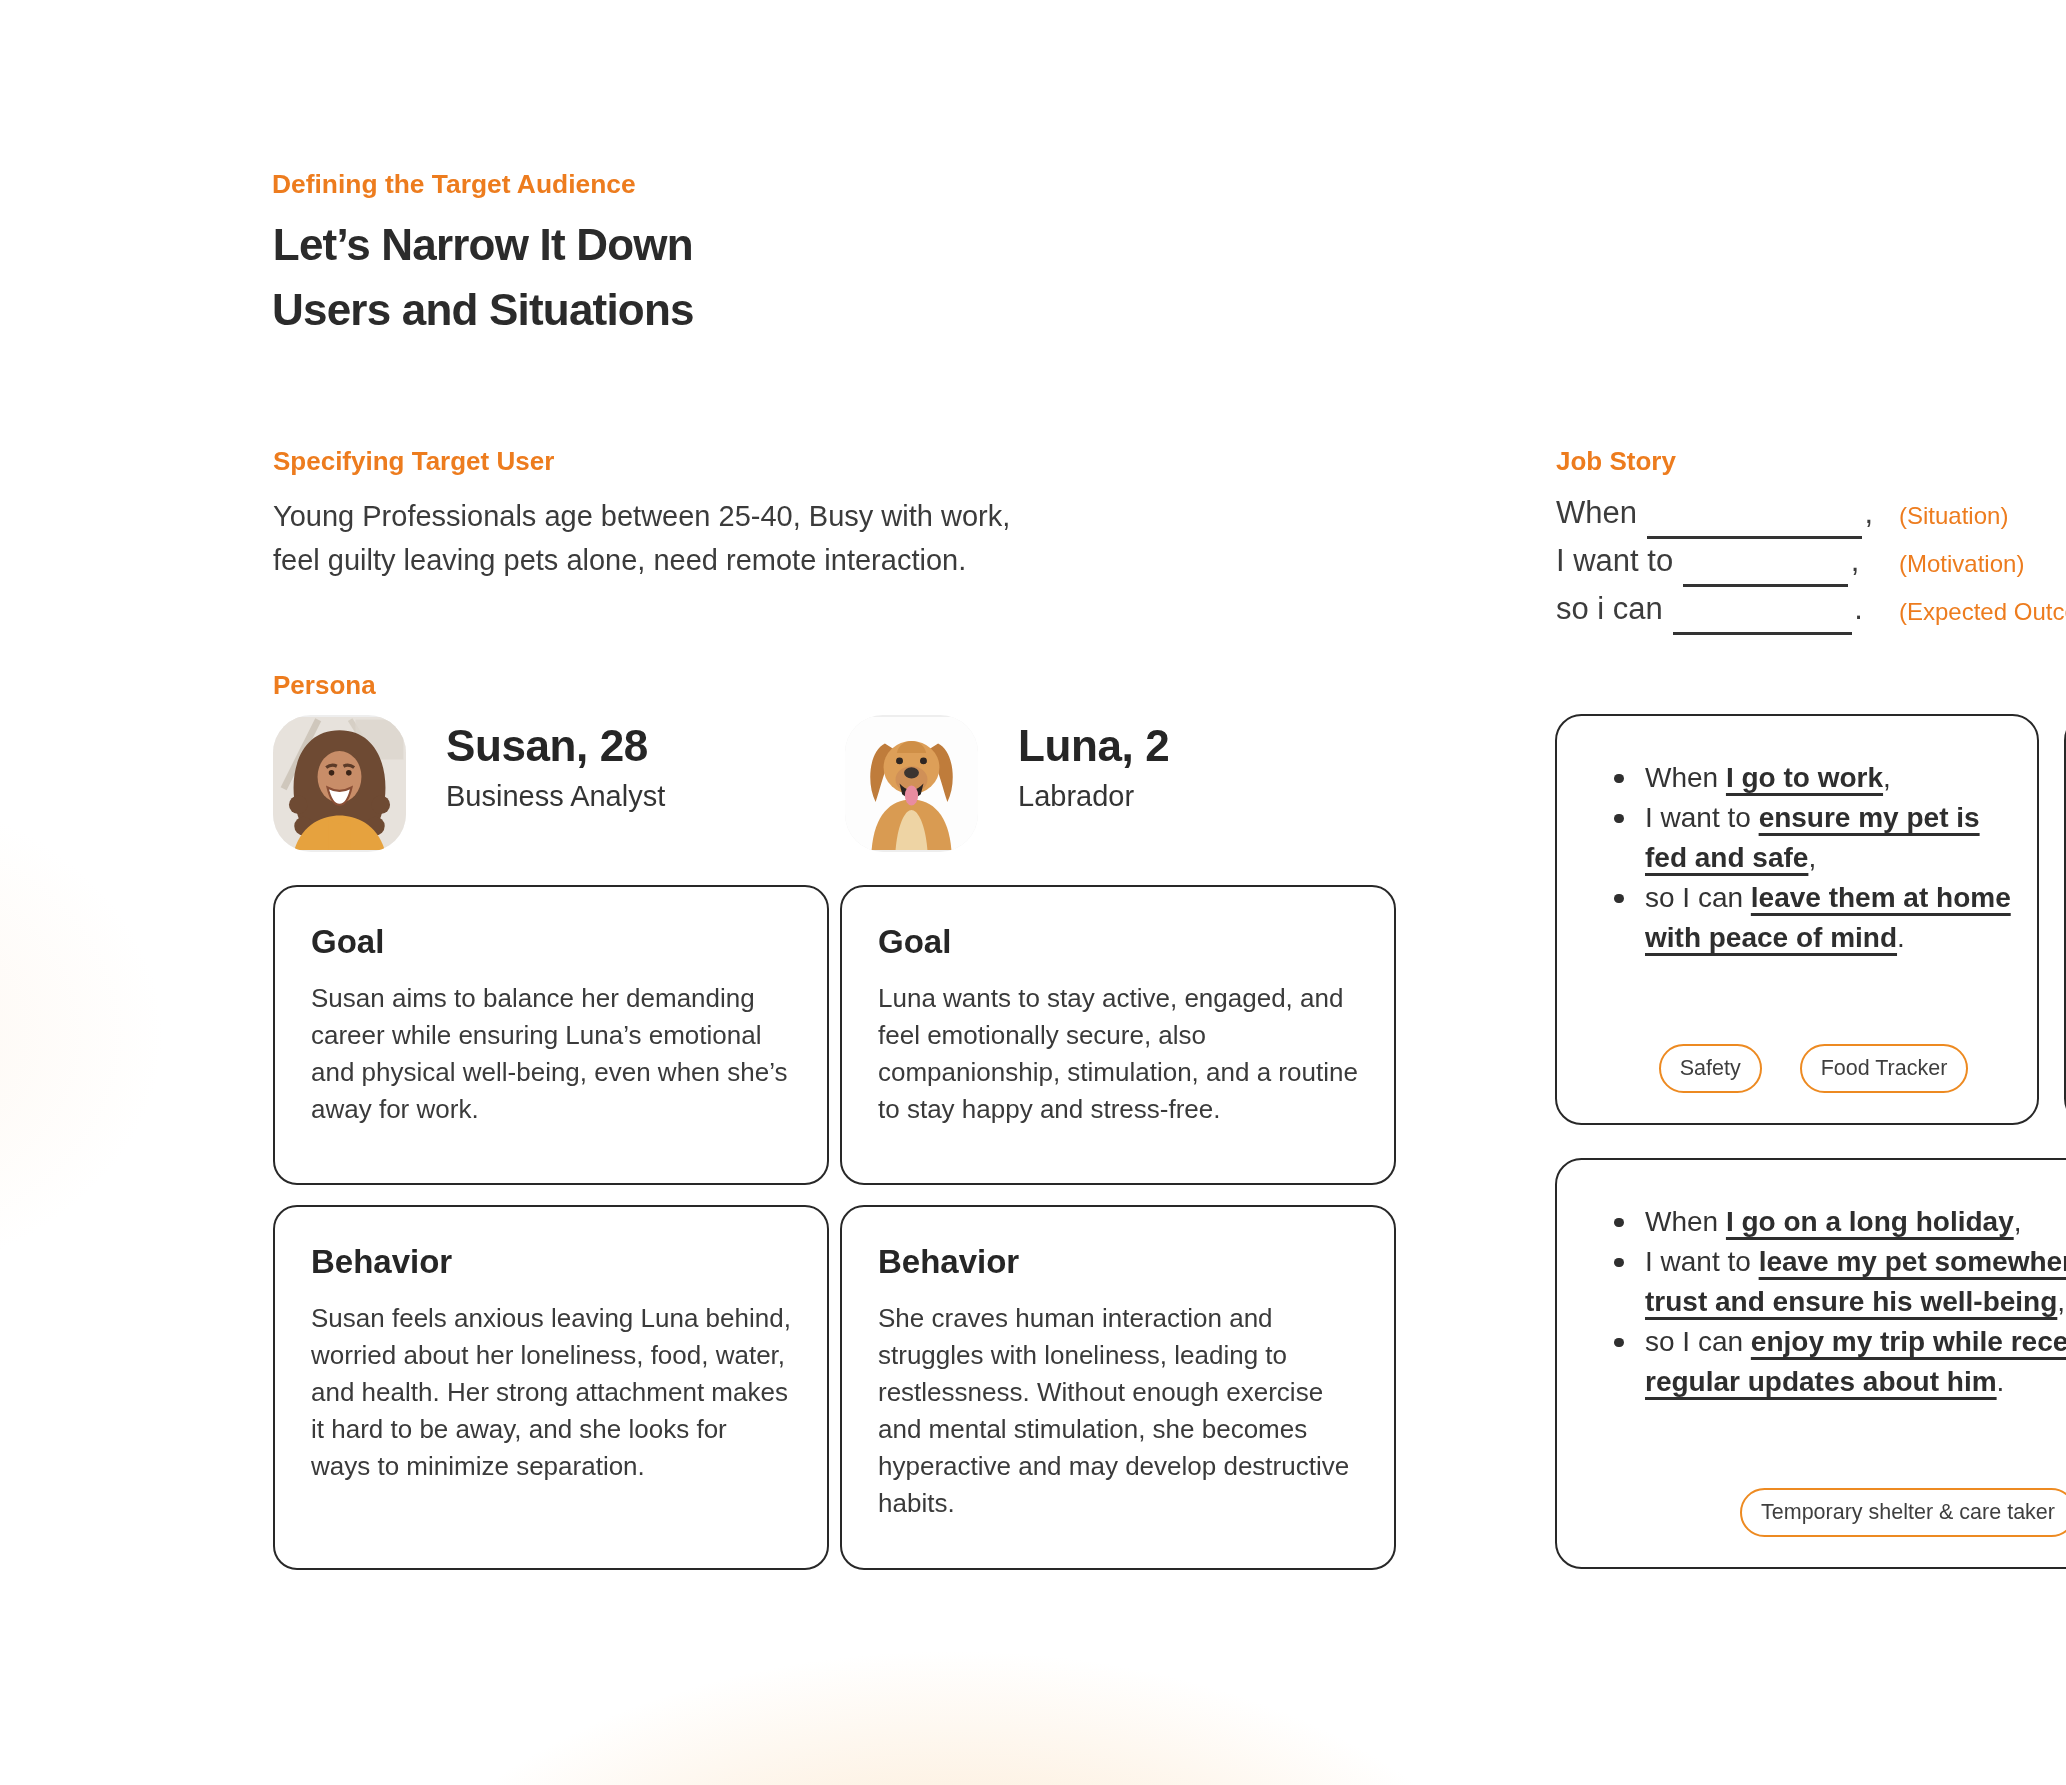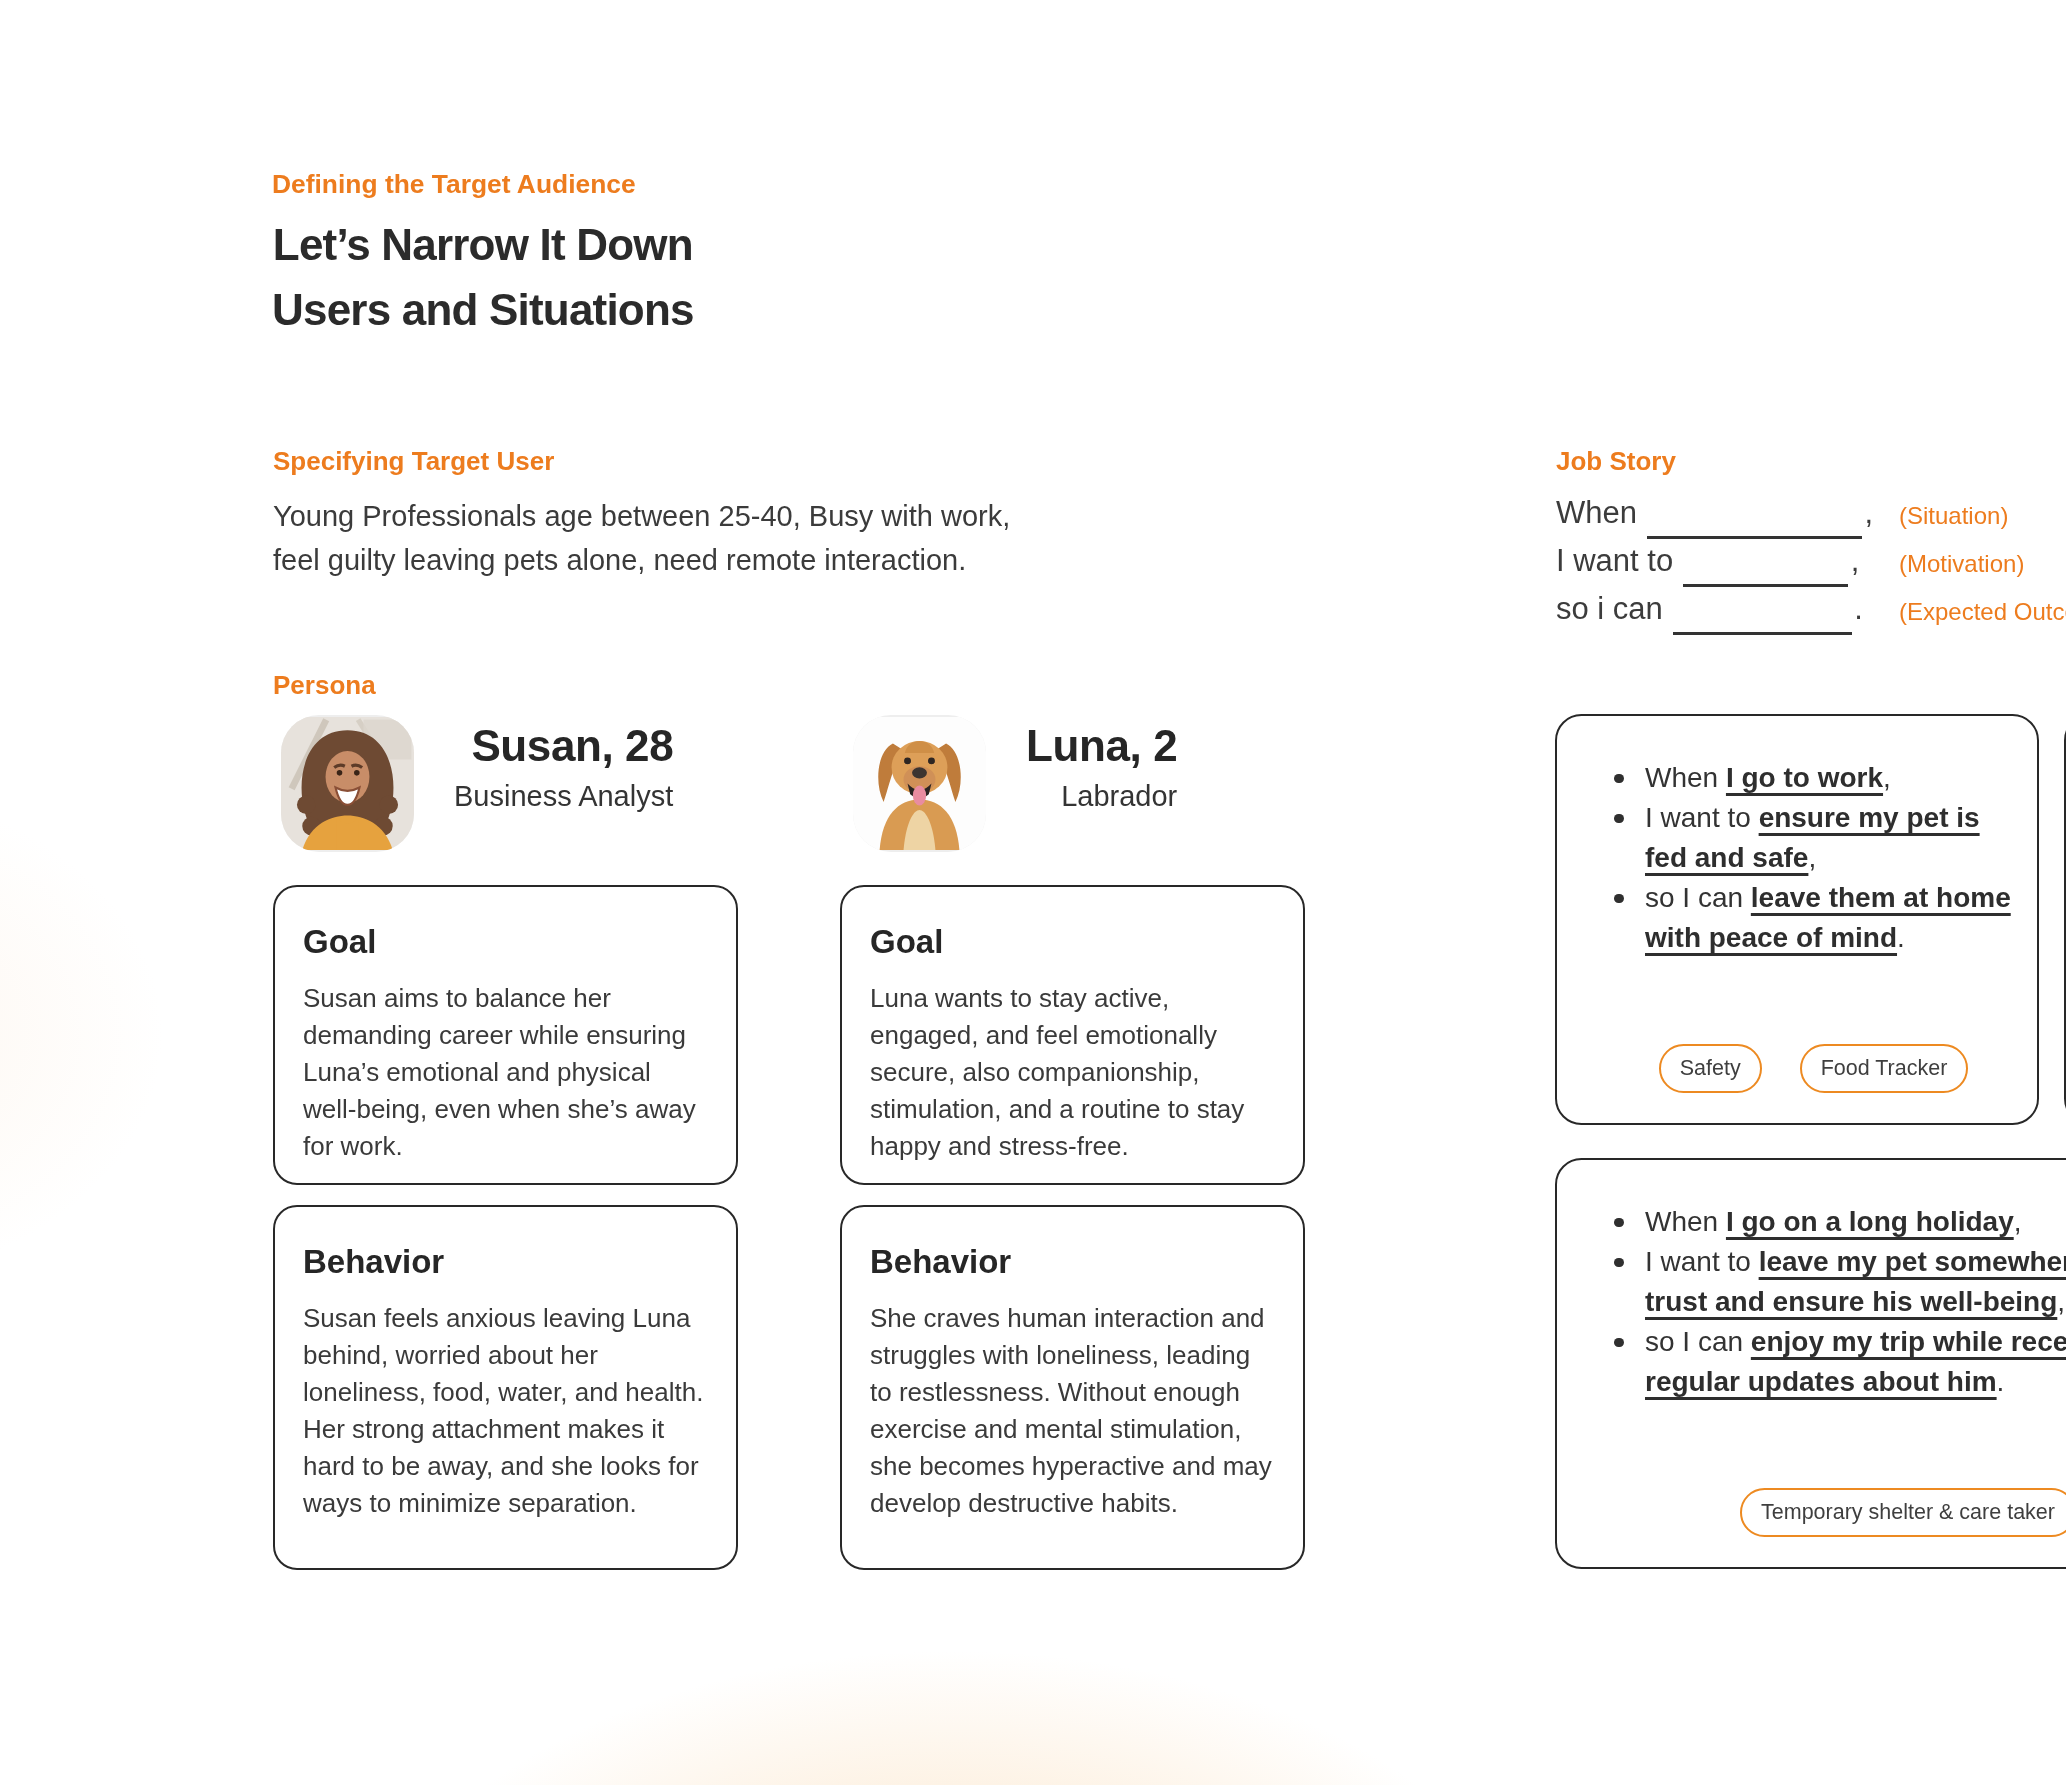--- a/index.html
+++ b/index.html
@@ -20,32 +20,32 @@
   h1.title .tl{display:block;}
   
   .sec-h{position:absolute;margin:0;font-size:26px;font-weight:700;color:#ED7C1E;}
   #spec-h{left:273px;top:446px;}
   #persona-h{left:273px;top:658px;margin-top:12px;}
   #job-h{left:1556px;top:446px;}
   
   .desc{position:absolute;left:273px;top:494px;margin:0;}
   .desc .dline{display:block;font-size:29px;line-height:44px;color:#3b3b3b;}
   
-  .persona-row{position:absolute;left:281px;top:715px;width:1281px;height:140px;text-align:right;}
+  .persona-row{position:absolute;left:273px;top:715px;width:1281px;height:140px;}
   .profile{position:absolute;top:0;display:flex;align-items:flex-start;}
   .profile.susan{left:0;}
   .profile.luna{left:572px;}
   .photo{width:133px;height:137px;border-radius:38px;overflow:hidden;flex:none;background:#eee;}
   .photo svg{display:block;width:100%;height:100%;}
   .pmeta{margin-left:40px;padding-top:5.8px;}
   .pname{font-size:44px;font-weight:700;color:#262626;letter-spacing:-0.4px;}
   .prole{margin-top:9px;font-size:29px;color:#343434;}
   
-  .pcard{position:absolute;box-sizing:border-box;width:465px;border:2.9px solid #282828;border-radius:24px;
-         padding:36px 28px 25px;background:rgba(255,255,255,.30);}
+  .pcard{position:absolute;box-sizing:border-box;width:556px;border:2.9px solid #282828;border-radius:24px;
+         padding:36px 36px 25px;background:rgba(255,255,255,.30);}
   .pcard h3{margin:0 0 19px;font-size:33px;font-weight:700;color:#262626;}
   .pcard p{margin:0;font-size:26px;line-height:37px;color:#3a3a3a;}
   #card-goal-susan{left:273px;top:885px;height:300px;}
   #card-goal-luna{left:840px;top:885px;height:300px;}
   #card-beh-susan{left:273px;top:1205px;height:365px;}
   #card-beh-luna{left:840px;top:1205px;height:365px;}
   
   .jtemplate{position:absolute;left:1556px;top:495px;width:992px;}
   .jrow{position:relative;display:flex;align-items:baseline;height:48px;}
   .jprefix{font-size:31px;color:#3c3c3c;}

